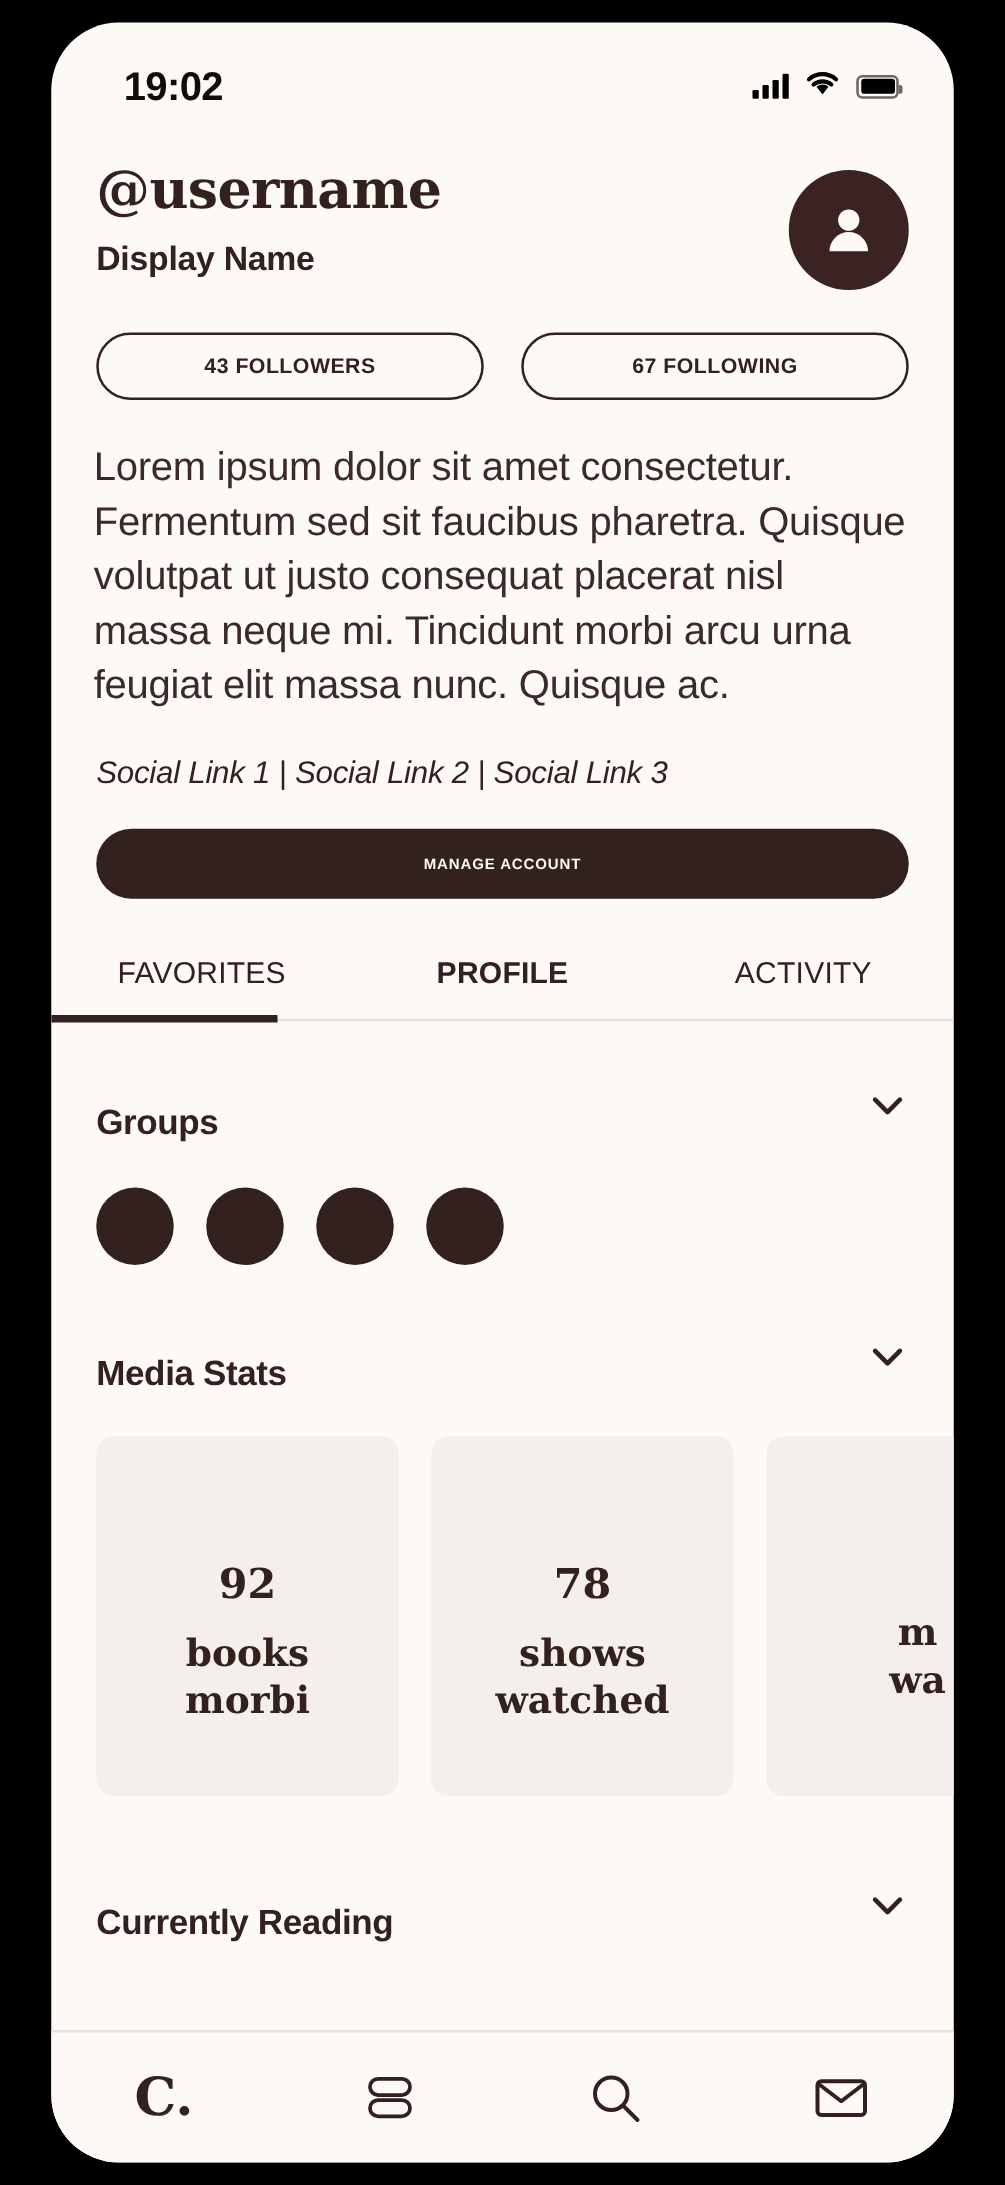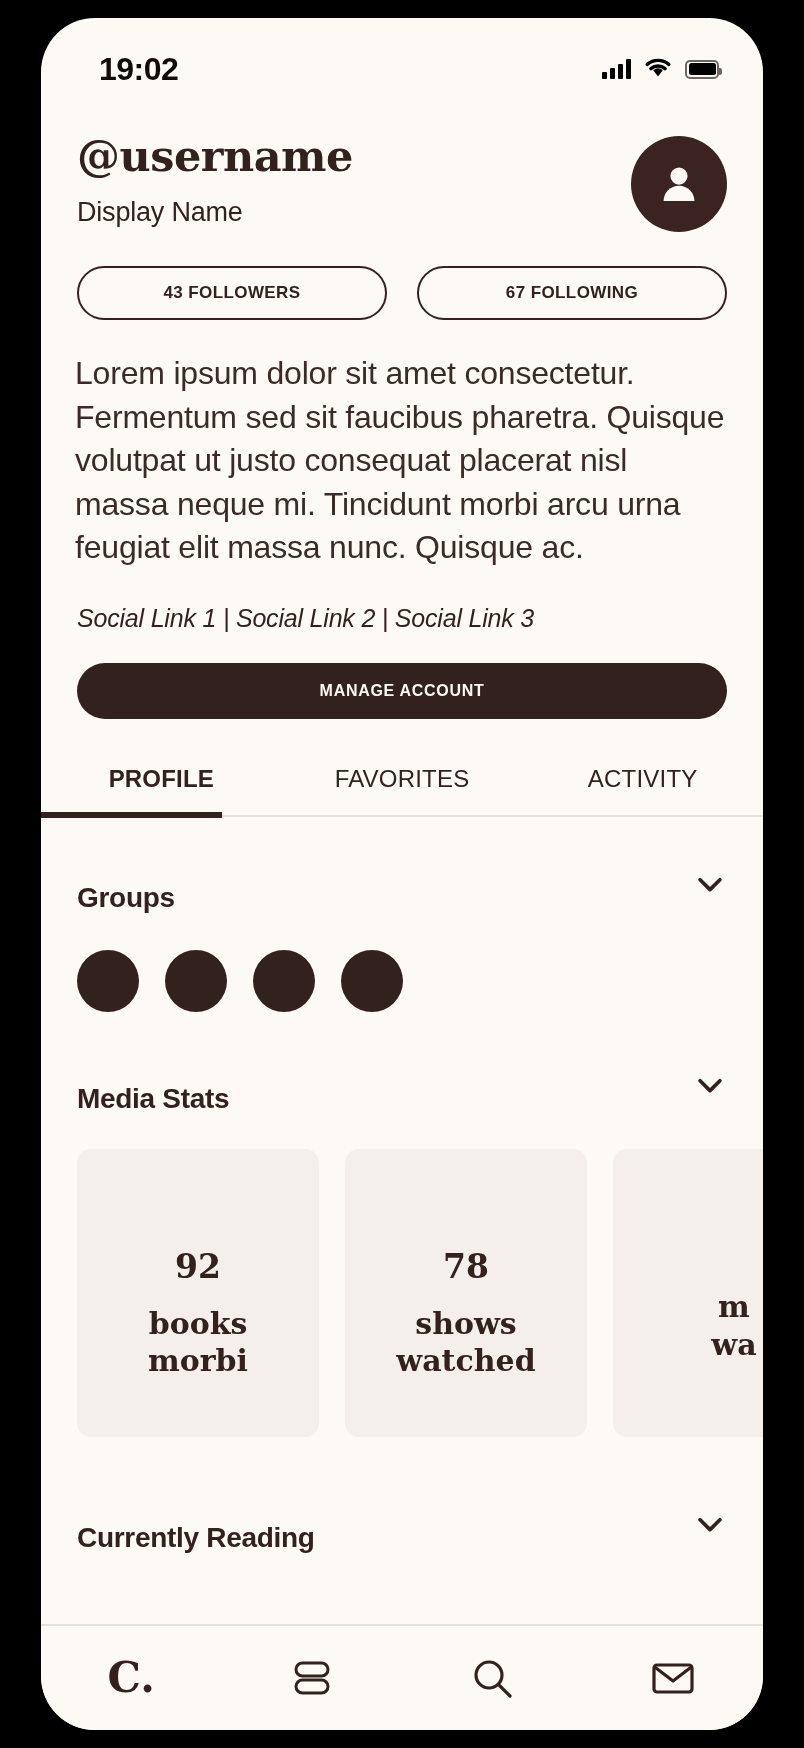--- a/index.html
+++ b/index.html
@@ -47,30 +47,30 @@
   }
   .battery::after {
     content:""; position:absolute; right:-5px; top:6px;
     width:3px; height:7px; background:#6d6663; border-radius:0 2px 2px 0;
   }
   .battery span { display:block; height:100%; background:#000; border-radius:2.5px; }
 
   
   .header {
     padding:28px 36px 0 36px;
-    display:flex; justify-content:space-between; align-items:center;
+    display:flex; justify-content:space-between; align-items:flex-start;
   }
   .username {
     font-family:"DejaVu Serif", serif;
     font-size:43px; font-weight:700; color:#33211e;
     letter-spacing:-0.5px; line-height:1.05;
   }
   .displayname {
     margin-top:17px;
-    font-size:27px; font-weight:400; color:#33211e;
+    font-size:27px; font-weight:700; color:#33211e;
     letter-spacing:-0.2px;
   }
   .avatar {
     width:96px; height:96px; border-radius:50%;
     background:#3a2320;
     display:flex; align-items:center; justify-content:center;
     flex:none; margin-top:6px;
   }
   .avatar svg { width:50px; height:50px; }
 
@@ -95,21 +95,21 @@
     padding:34px 36px 0 36px;
     font-size:25px; font-style:italic; color:#33211e;
     letter-spacing:-0.2px;
   }
 
   
   .manage-wrap { padding:30px 36px 0 36px; }
   .manage {
     width:100%; height:56px; border:none; border-radius:28px;
     background:#33211e; color:#FDFAF6;
-    font-size:16px; font-weight:700; letter-spacing:0.7px;
+    font-size:12px; font-weight:700; letter-spacing:0.7px;
     font-family:"Liberation Sans", sans-serif;
     display:flex; align-items:center; justify-content:center;
   }
 
   
   .tabs {
     margin-top:46px;
     display:flex; position:relative;
     border-bottom:2px solid #e8e0da;
     padding:0 0 0 0;
@@ -237,22 +237,22 @@
   </div>
 
   <div class="bio">Lorem ipsum dolor sit amet consectetur. Fermentum sed sit faucibus pharetra. Quisque volutpat ut justo consequat placerat nisl massa neque mi. Tincidunt morbi arcu urna feugiat elit massa nunc. Quisque ac.</div>
   <div class="sociallinks">Social Link 1 | Social Link 2 | Social Link 3</div>
 
   <div class="manage-wrap">
     <div class="manage">MANAGE ACCOUNT</div>
   </div>
 
   <div class="tabs">
+    <div class="tab">FAVORITES</div>
     <div class="tab active">PROFILE</div>
-    <div class="tab">FAVORITES</div>
     <div class="tab">ACTIVITY</div>
     <div class="tab-underline"></div>
   </div>
 
   <div class="section-head">
     <div class="section-title">Groups</div>
     <span class="chev">
       <svg viewBox="0 0 24 24">
             <path d="M5 9 L12 16 L19 9" stroke="#33211e" stroke-width="2.6" fill="none" stroke-linecap="round" stroke-linejoin="round"></path>
           </svg>

